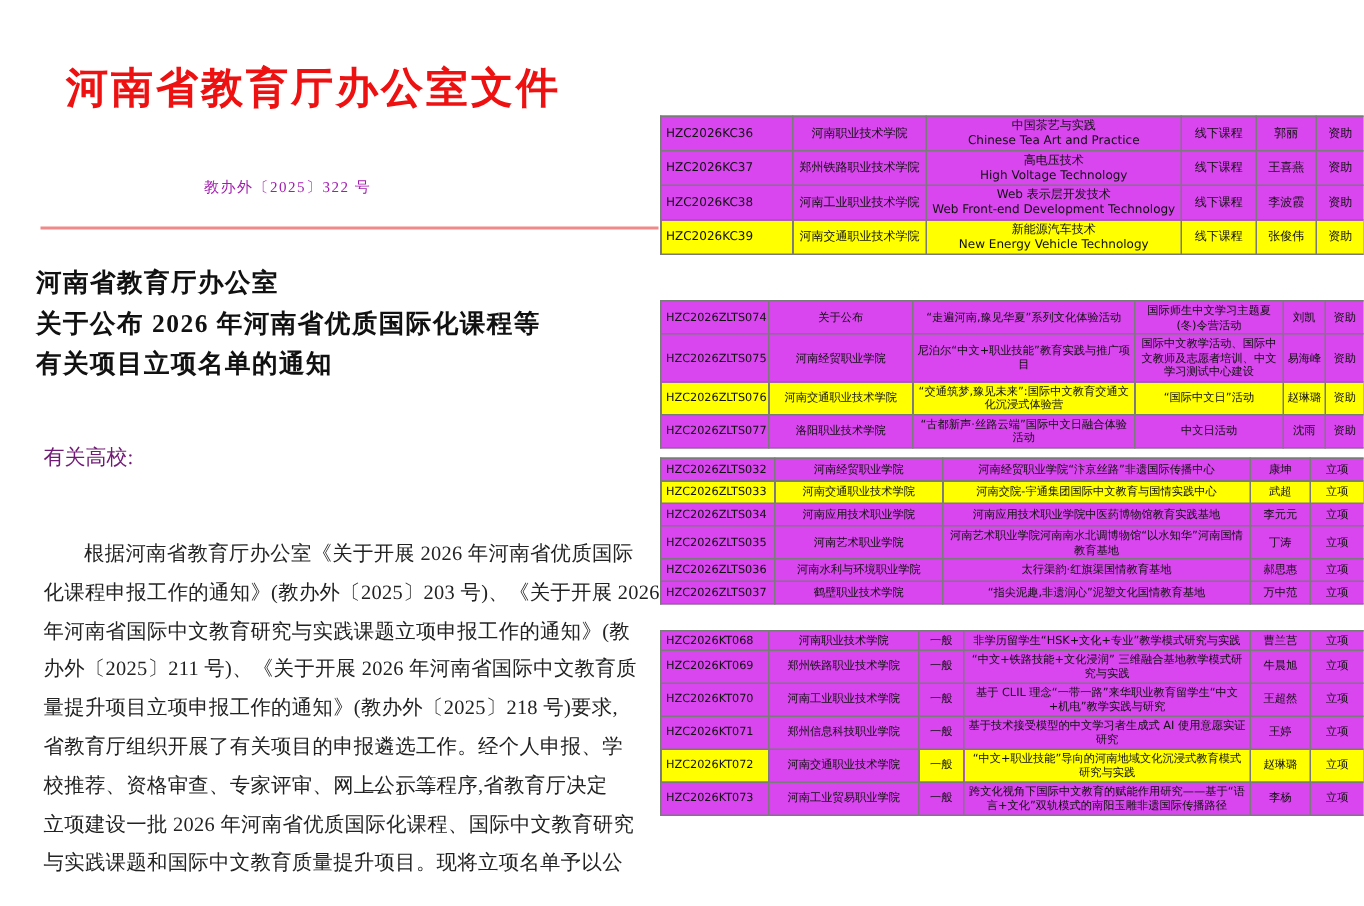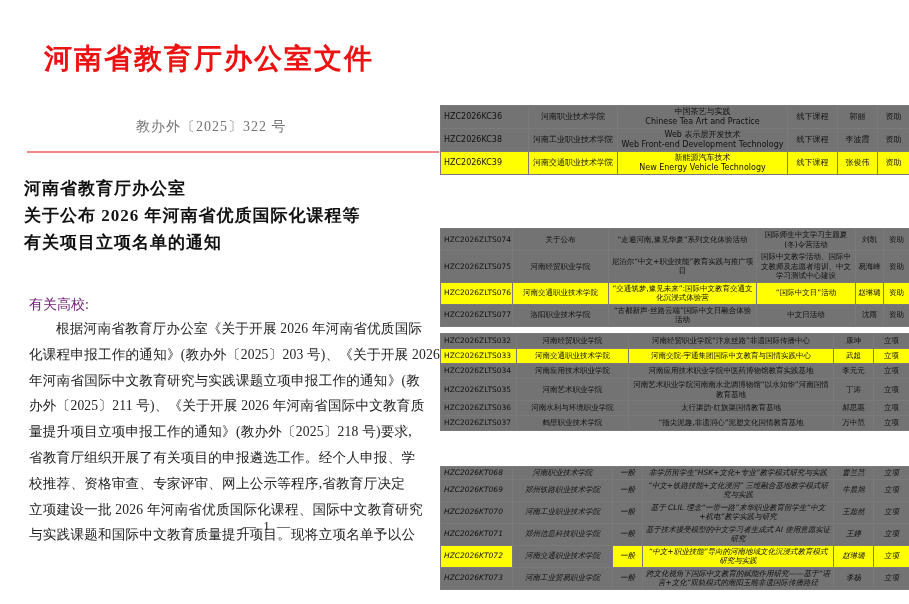--- a/index.html
+++ b/index.html
@@ -7,48 +7,48 @@
     width:909px;height:604px;position:relative;background:#ffffff;overflow:hidden;
     font-family:"Liberation Serif","DejaVu Serif",serif;color:#1a1a1a;
   }
   
   .doc{position:absolute;left:0;top:0;width:440px;height:556px;}
   .doc-header{
     position:absolute;left:44px;top:40px;width:380px;
     font-size:28px;font-weight:bold;letter-spacing:2px;color:#ee1111;
     font-family:"Liberation Serif",serif;white-space:nowrap;
   }
-  .doc-number{position:absolute;left:136px;top:118px;font-size:14px;letter-spacing:1px;color:#737373;}
+  .doc-number{position:absolute;left:136px;top:118px;font-size:10px;letter-spacing:1px;color:#a21caf;}
   .red-rule{position:absolute;left:27px;top:151px;width:412px;height:2px;background:#f08a8a;}
   .doc-title{
     position:absolute;left:24px;top:175px;width:408px;
     font-size:17px;font-weight:bold;line-height:27px;letter-spacing:1px;color:#111;
   }
   .salutation{position:absolute;left:29px;top:296px;font-size:14px;color:#701a75;}
   .body-par{position:absolute;left:29px;top:316px;width:404px;font-size:13.6px;line-height:25.8px;color:#222;letter-spacing:0.2px;}
   .body-par .ln{white-space:nowrap;}
-  .body-par .ln.indent{text-indent:27px;}
+  .body-par .ln.indent{text-indent:27px;margin-top:40px;}
   .page-num{position:absolute;left:243px;top:518px;font-size:13px;letter-spacing:2px;color:#222;}
   
   .rtable{
-    position:absolute;border-collapse:collapse;table-layout:fixed;background:#737373;
-    font-family:"DejaVu Sans","Liberation Sans",sans-serif;color:#101010;margin-top:28px;
+    position:absolute;border-collapse:collapse;table-layout:fixed;background:#d946ef;
+    font-family:"DejaVu Sans","Liberation Sans",sans-serif;color:#101010;
   }
   .rtable td{
     border:1px solid #7a7a7a;text-align:center;vertical-align:middle;
     padding:1px 2px;white-space:pre-line;word-break:break-all;overflow:hidden;
   }
   .rtable td:first-child{text-align:left;white-space:nowrap;padding-left:3px;}
   .rtable td.hl{background:#ffff00;}
   #t1{left:440px;top:77px;width:469px;font-size:8px;line-height:10px;}
   #t1 td{height:20px;}
   #t2{left:440px;top:200px;width:469px;font-size:7.5px;line-height:9.5px;}
   #t3{left:440px;top:305px;width:469px;font-size:7.5px;line-height:9.5px;}
   #t3 td{height:12px;}
-  #t4{left:440px;top:438px;width:469px;font-size:7.5px;line-height:9.5px;font-style:italic;}
+  #t4{left:440px;top:420px;width:469px;font-size:7.5px;line-height:9.5px;}
 </style>
 </head>
 <body>
 
 <div class="doc">
   <div class="doc-header">河南省教育厅办公室文件</div>
   <div class="doc-number">教办外〔2025〕322 号</div>
   <div class="red-rule"></div>
   <div class="doc-title">
     <div>河南省教育厅办公室</div>
@@ -83,20 +83,29 @@
       <tr>
         <td>HZC2026KC36</td>
         <td>河南职业技术学院</td>
         <td>中国茶艺与实践
 Chinese Tea Art and Practice</td>
         <td>线下课程</td>
         <td>郭丽</td>
         <td>资助</td>
       </tr>
       <tr>
+        <td>HZC2026KC37</td>
+        <td>郑州铁路职业技术学院</td>
+        <td>高电压技术
+High Voltage Technology</td>
+        <td>线下课程</td>
+        <td>王喜燕</td>
+        <td>资助</td>
+      </tr>
+      <tr>
         <td>HZC2026KC38</td>
         <td>河南工业职业技术学院</td>
         <td>Web 表示层开发技术
 Web Front-end Development Technology</td>
         <td>线下课程</td>
         <td>李波霞</td>
         <td>资助</td>
       </tr>
       <tr>
         <td class="hl">HZC2026KC39</td>

